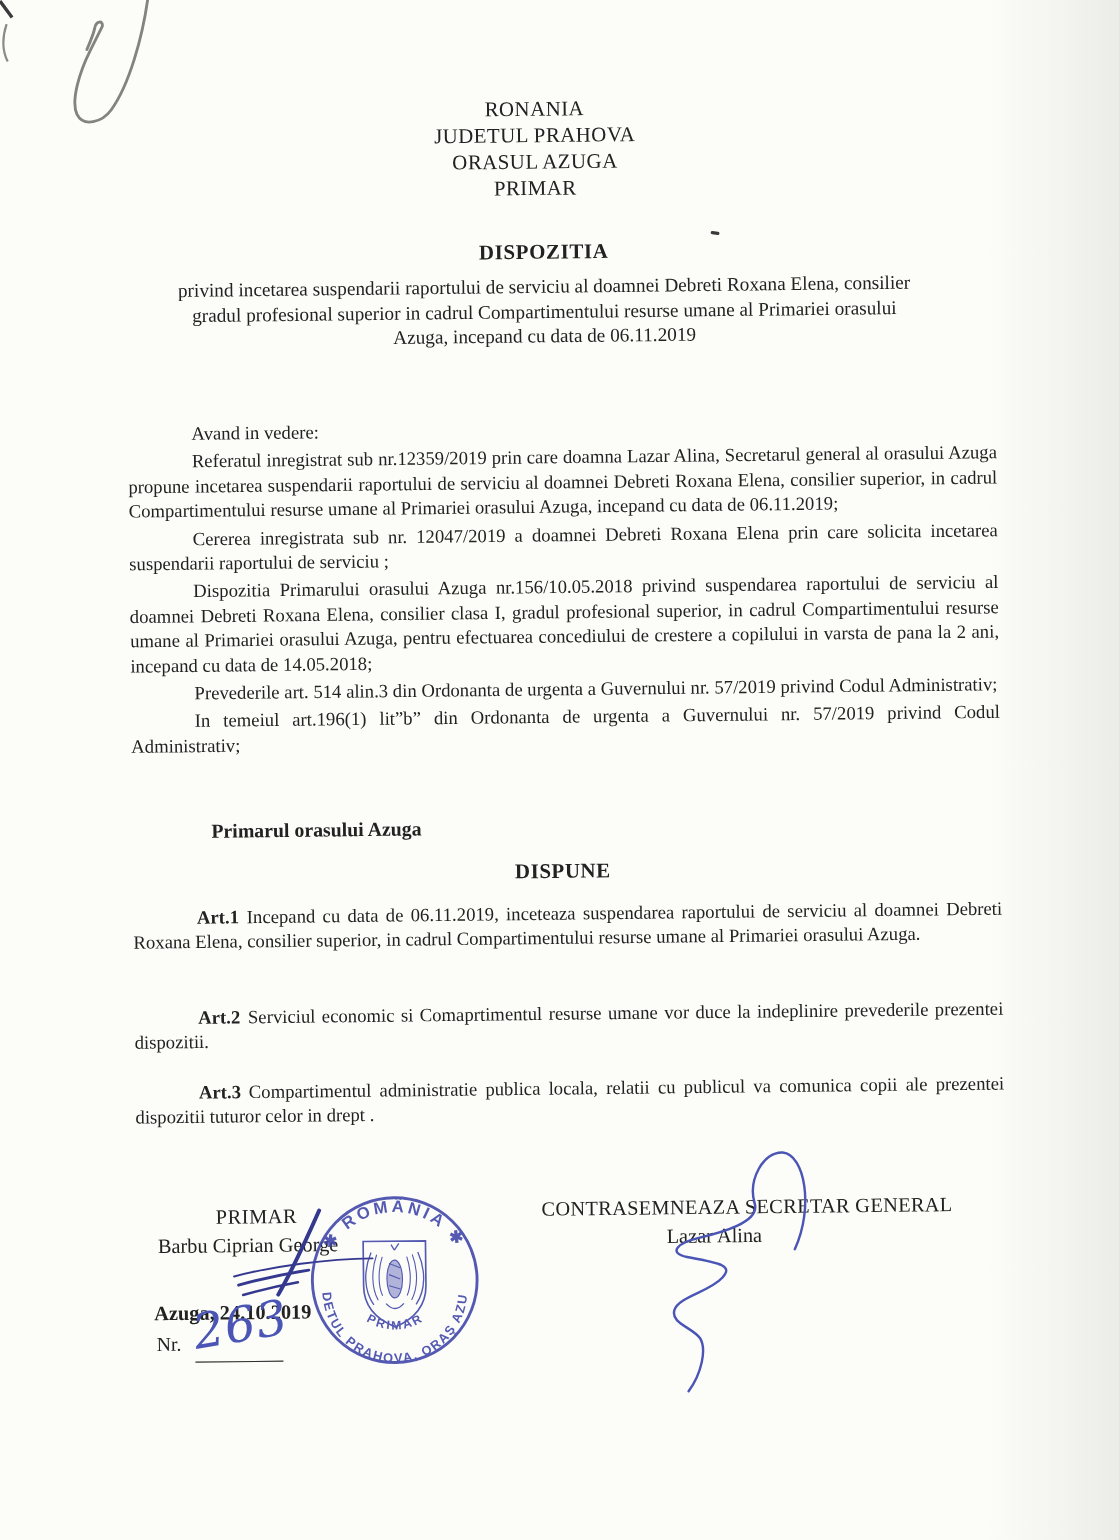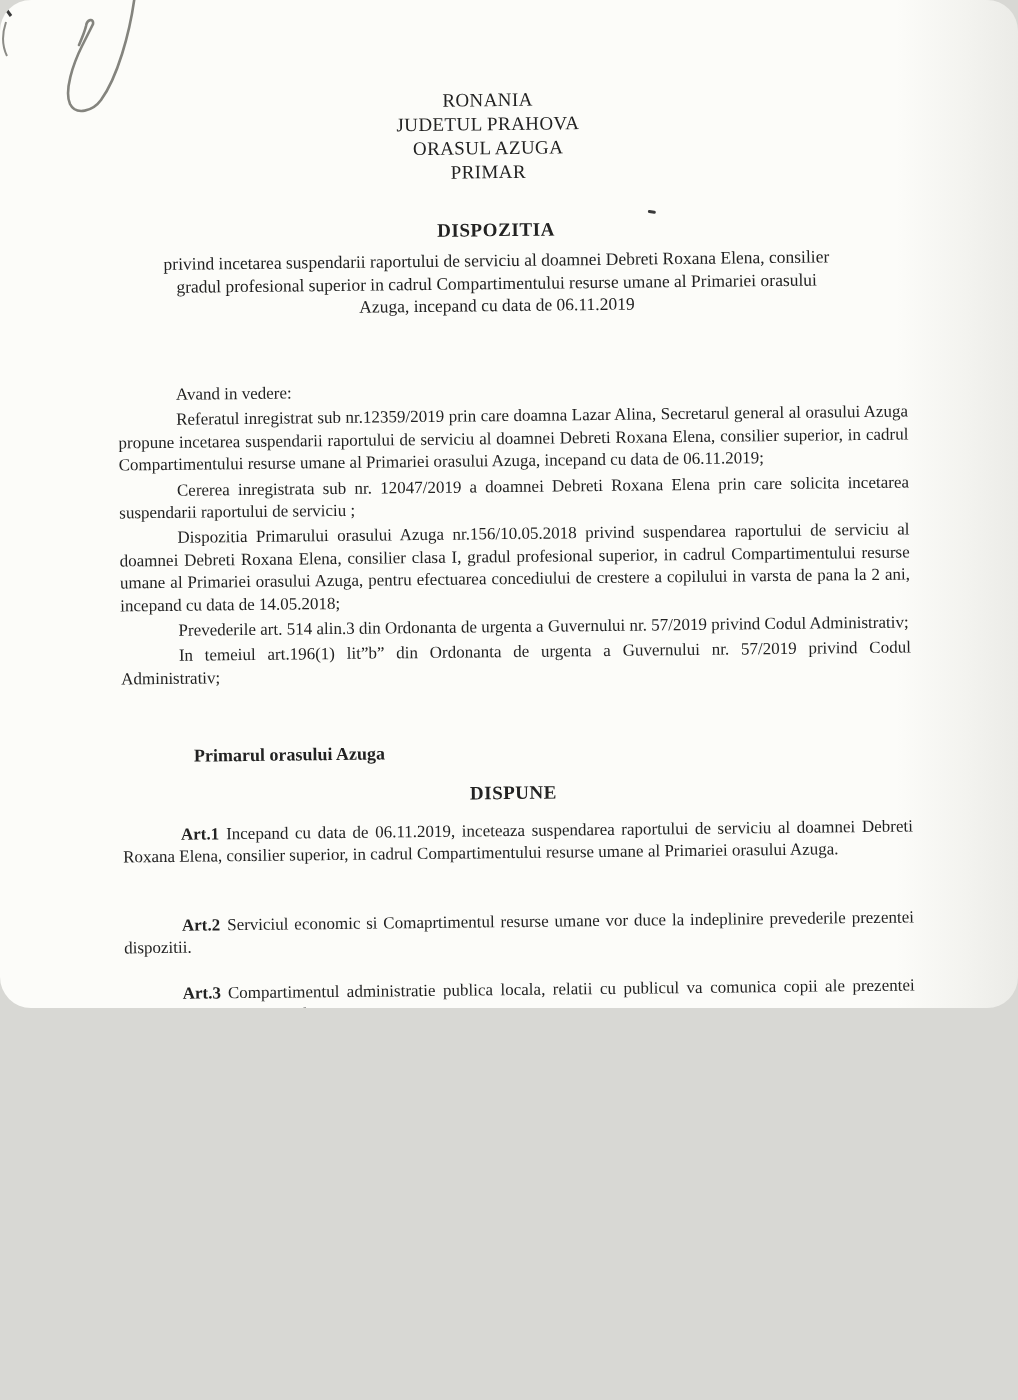--- a/index.html
+++ b/index.html
@@ -1,24 +1,23 @@
 <!DOCTYPE html>
 <html><head>
 <meta charset="utf-8">
 <style>
   html,body{margin:0;padding:0;background:#d8d8d4;}
   .page{
     position:relative;
-    width:1018px;height:1008px;
+    width:1018px;height:1400px;
     margin:0 auto;
     background:linear-gradient(90deg,#fcfcf9 0%,#fcfcf9 88%,#f3f3ef 95%,#ebebe7 100%);
     overflow:hidden;
     font-family:"Liberation Serif","DejaVu Serif",serif;
     color:#222;
-    border-radius:31px;
   }
   .doc{
     position:absolute;inset:0;
     transform:rotate(-0.65deg);
     transform-origin:50% 40%;
   }
   
   .letterhead{
     position:absolute;top:88px;left:0;width:1018px;
     padding-right:36px;box-sizing:border-box;

